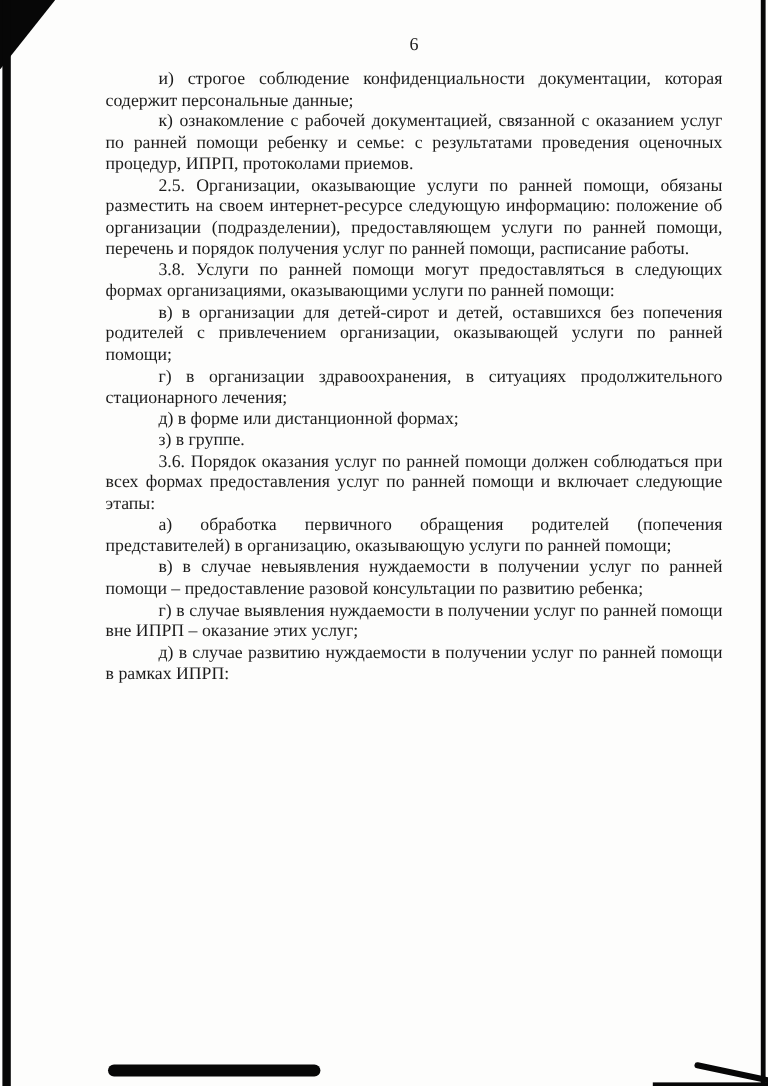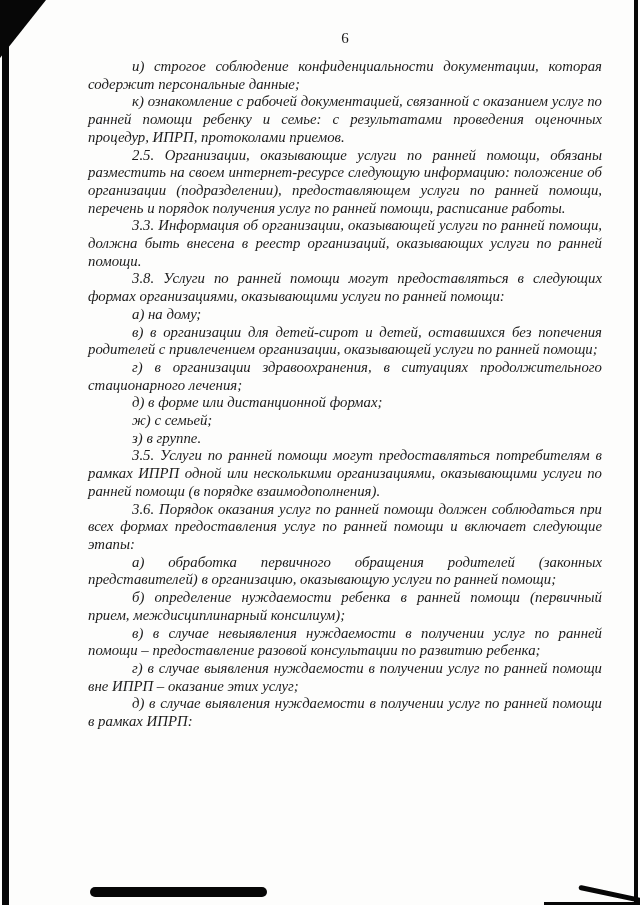--- a/index.html
+++ b/index.html
@@ -60,21 +60,20 @@
     color: #1b1b1b;
   }
   .content {
     position: absolute;
     top: 58px; left: 88px;
     width: 514px;
     color: #1b1b1b;
     font-size: 14.8px;
     line-height: 17.7px;
     text-align: justify;
-    font-style: italic;
   }
   .content p {
     margin: 0;
     padding: 0;
     text-indent: 44px;
   }
 </style>
 </head>
 <body>
 
@@ -86,30 +85,25 @@
   <div class="artifact bar-bottom"></div>
   <div class="artifact corner-br"></div>
   <div class="artifact edge-bottom-right"></div>
 
   <div class="page-number">6</div>
 
   <div class="content">
     <p>и) строгое соблюдение конфиденциальности документации, которая содержит персональные данные;</p>
     <p>к) ознакомление с рабочей документацией, связанной с оказанием услуг по ранней помощи ребенку и семье: с результатами проведения оценочных процедур, ИПРП, протоколами приемов.</p>
     <p>2.5. Организации, оказывающие услуги по ранней помощи, обязаны разместить на своем интернет-ресурсе следующую информацию: положение об организации (подразделении), предоставляющем услуги по ранней помощи, перечень и порядок получения услуг по ранней помощи, расписание работы.</p>
-    <p>3.3. Информация об организации, оказывающей услуги по ранней помощи, должна быть внесена в реестр организаций, оказывающих услуги по ранней помощи.</p>
     <p>3.8. Услуги по ранней помощи могут предоставляться в следующих формах организациями, оказывающими услуги по ранней помощи:</p>
-    <p>а) на дому;</p>
     <p>в) в организации для детей-сирот и детей, оставшихся без попечения родителей с привлечением организации, оказывающей услуги по ранней помощи;</p>
     <p>г) в организации здравоохранения, в ситуациях продолжительного стационарного лечения;</p>
     <p>д) в форме или дистанционной формах;</p>
-    <p>ж) с семьей;</p>
     <p>з) в группе.</p>
-    <p>3.5. Услуги по ранней помощи могут предоставляться потребителям в рамках ИПРП одной или несколькими организациями, оказывающими услуги по ранней помощи (в порядке взаимодополнения).</p>
     <p>3.6. Порядок оказания услуг по ранней помощи должен соблюдаться при всех формах предоставления услуг по ранней помощи и включает следующие этапы:</p>
-    <p>а) обработка первичного обращения родителей (законных представителей) в организацию, оказывающую услуги по ранней помощи;</p>
-    <p>б) определение нуждаемости ребенка в ранней помощи (первичный прием, междисциплинарный консилиум);</p>
+    <p>а) обработка первичного обращения родителей (попечения представителей) в организацию, оказывающую услуги по ранней помощи;</p>
     <p>в) в случае невыявления нуждаемости в получении услуг по ранней помощи – предоставление разовой консультации по развитию ребенка;</p>
     <p>г) в случае выявления нуждаемости в получении услуг по ранней помощи вне ИПРП – оказание этих услуг;</p>
-    <p>д) в случае выявления нуждаемости в получении услуг по ранней помощи в рамках ИПРП:</p>
+    <p>д) в случае развитию нуждаемости в получении услуг по ранней помощи в рамках ИПРП:</p>
   </div>
 
 </div>
 
 </body></html>

